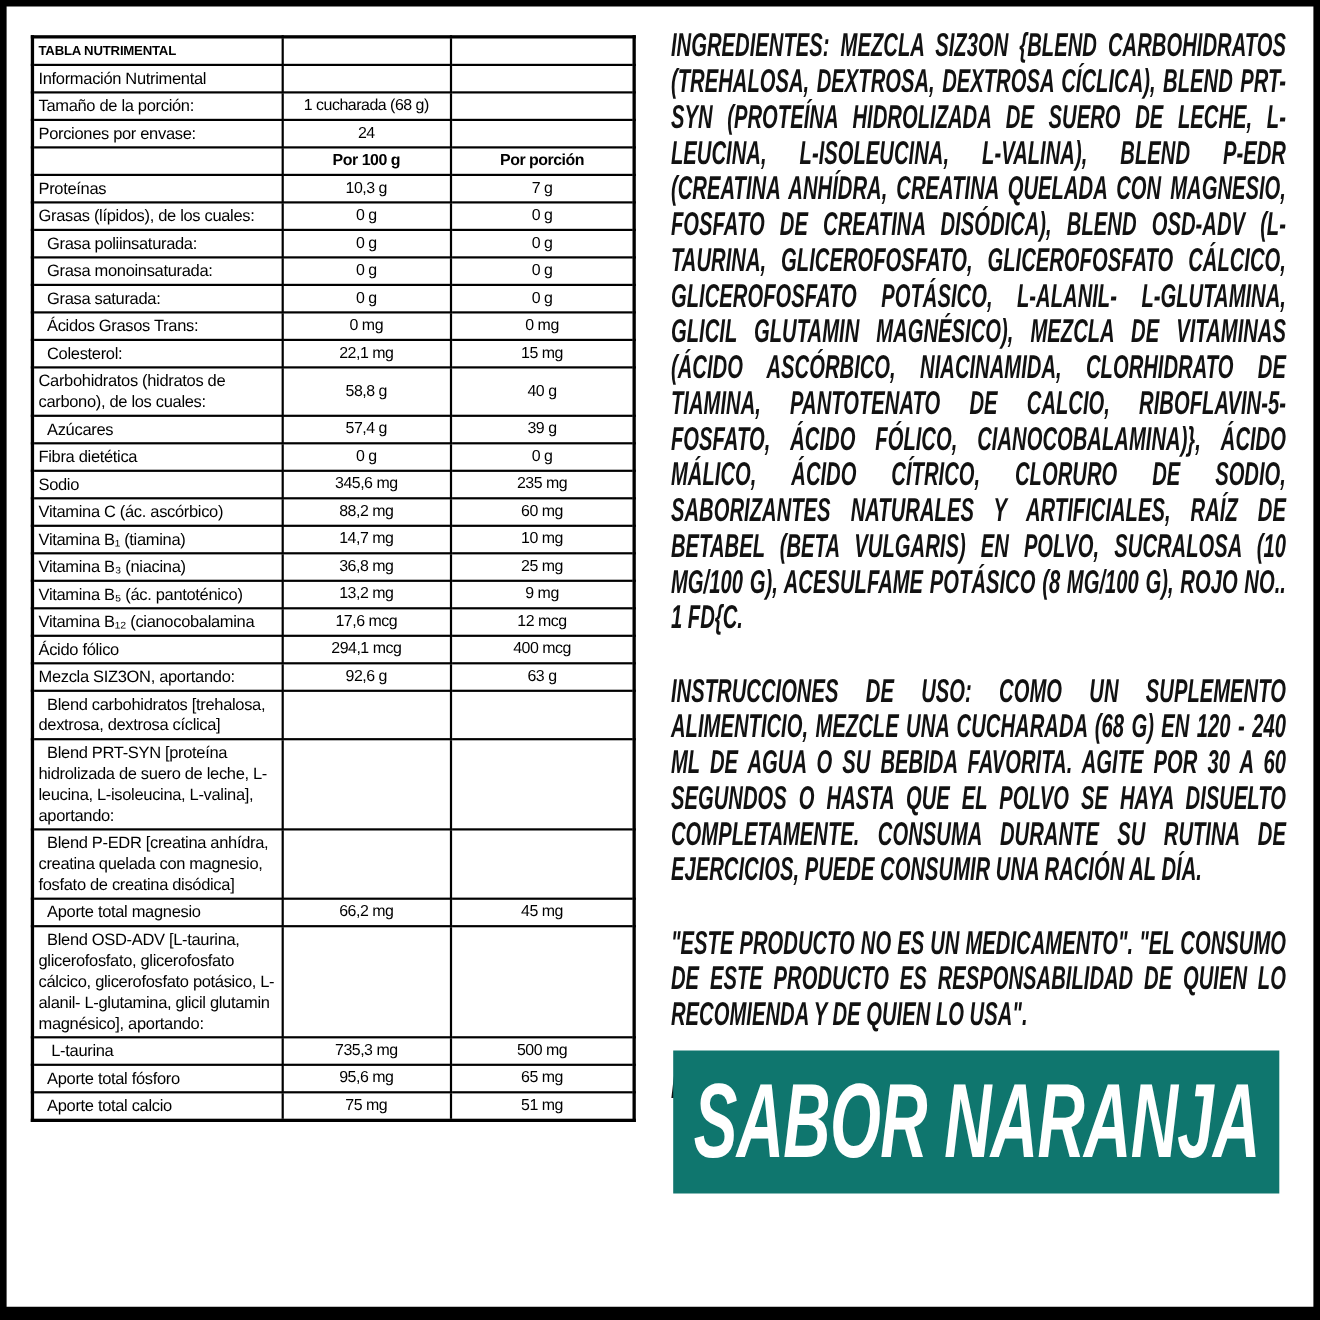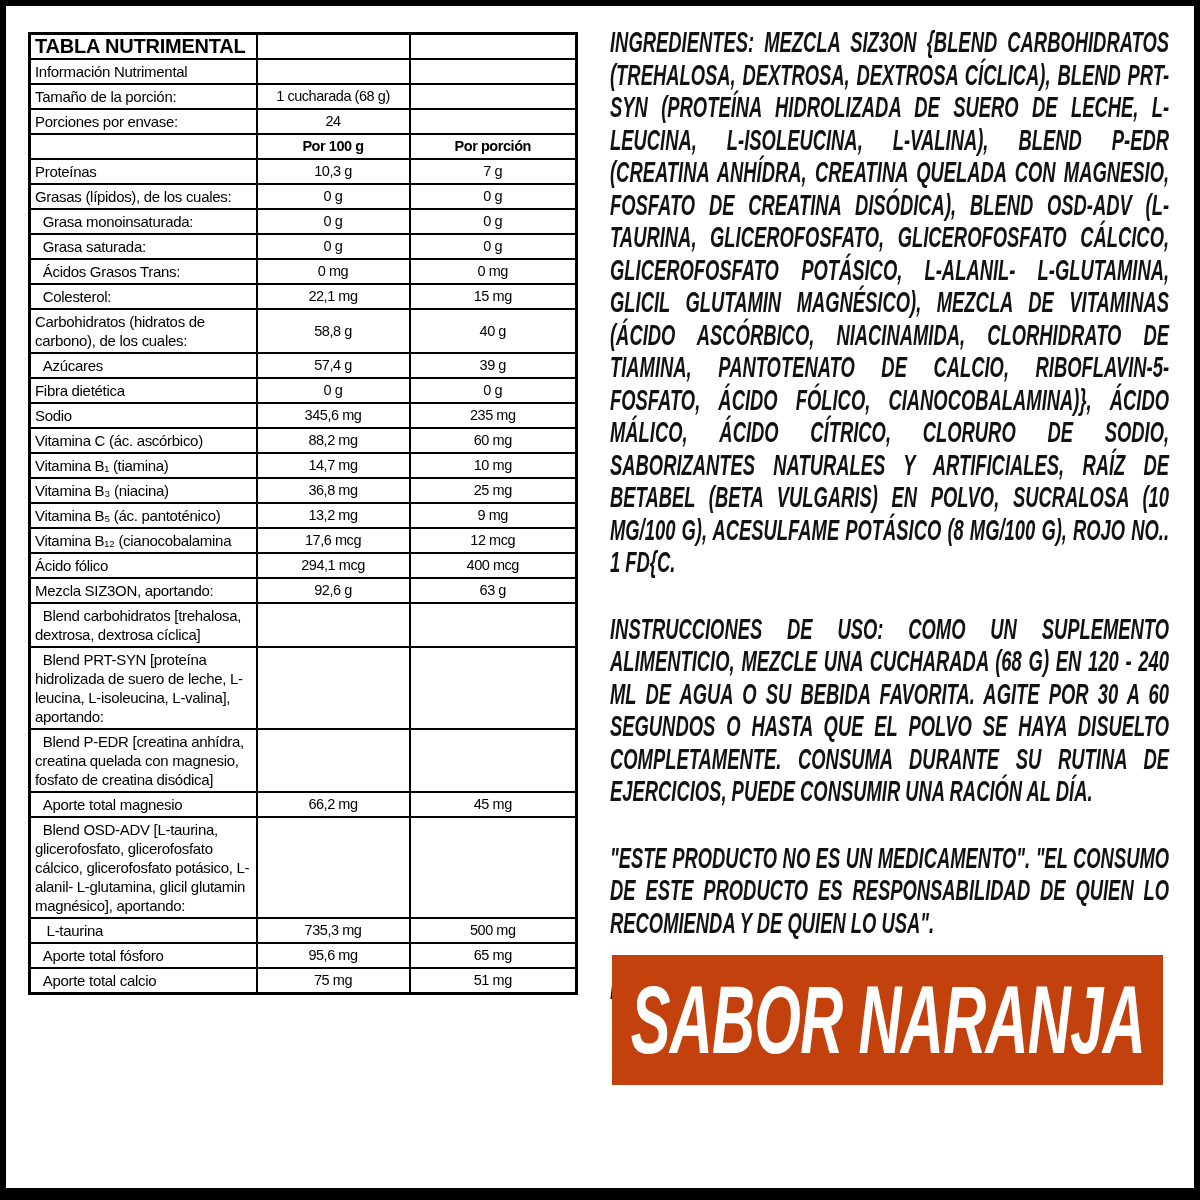--- a/index.html
+++ b/index.html
@@ -46,21 +46,21 @@
   table.nutrition td.label {
     text-align: left;
     white-space: pre-wrap;
   }
   table.nutrition td.val {
     text-align: center;
     white-space: nowrap;
     font-size: 14.5px;
     letter-spacing: -0.45px;
   }
-  tr.row-title td { font-weight: bold; font-size: 20px; letter-spacing: -0.2px; }
+  tr.row-title td { font-weight: bold; font-size: 12px; letter-spacing: -0.2px; }
   tr.row-colhead td { font-weight: bold; font-size: 15.5px; margin-top: 20px; }
 
   
   .right-panel {
     position: absolute;
     left: 610px;
     top: 26px;
     width: 912px;
     transform: scaleX(0.613);
     transform-origin: top left;
@@ -138,20 +138,25 @@
         <td class="label">Proteínas</td>
         <td class="val">10,3 g</td>
         <td class="val">7 g</td>
       </tr>
       <tr>
         <td class="label">Grasas (lípidos), de los cuales:</td>
         <td class="val">0 g</td>
         <td class="val">0 g</td>
       </tr>
       <tr>
+        <td class="label">  Grasa poliinsaturada:</td>
+        <td class="val">0 g</td>
+        <td class="val">0 g</td>
+      </tr>
+      <tr>
         <td class="label">  Grasa monoinsaturada:</td>
         <td class="val">0 g</td>
         <td class="val">0 g</td>
       </tr>
       <tr>
         <td class="label">  Grasa saturada:</td>
         <td class="val">0 g</td>
         <td class="val">0 g</td>
       </tr>
       <tr>
@@ -262,15 +267,15 @@
     </tbody>
 </table>
 
 <div class="right-panel">
   <p>INGREDIENTES: MEZCLA SIZ3ON {BLEND CARBOHIDRATOS (TREHALOSA, DEXTROSA, DEXTROSA CÍCLICA), BLEND PRT-SYN (PROTEÍNA HIDROLIZADA DE SUERO DE LECHE, L-LEUCINA, L-ISOLEUCINA, L-VALINA), BLEND P-EDR (CREATINA ANHÍDRA, CREATINA QUELADA CON MAGNESIO, FOSFATO DE CREATINA DISÓDICA), BLEND OSD-ADV (L-TAURINA, GLICEROFOSFATO, GLICEROFOSFATO CÁLCICO, GLICEROFOSFATO POTÁSICO, L-ALANIL- L-GLUTAMINA, GLICIL GLUTAMIN MAGNÉSICO), MEZCLA DE VITAMINAS (ÁCIDO ASCÓRBICO, NIACINAMIDA, CLORHIDRATO DE TIAMINA, PANTOTENATO DE CALCIO, RIBOFLAVIN-5- FOSFATO, ÁCIDO FÓLICO, CIANOCOBALAMINA)}, ÁCIDO MÁLICO, ÁCIDO CÍTRICO, CLORURO DE SODIO, SABORIZANTES NATURALES Y ARTIFICIALES, RAÍZ DE BETABEL (BETA VULGARIS) EN POLVO, SUCRALOSA (10 MG/100 G), ACESULFAME POTÁSICO (8 MG/100 G), ROJO NO.. 1 FD{C.</p>
   <p>INSTRUCCIONES DE USO: COMO UN SUPLEMENTO ALIMENTICIO, MEZCLE UNA CUCHARADA (68 G) EN 120 - 240 ML DE AGUA O SU BEBIDA FAVORITA. AGITE POR 30 A 60 SEGUNDOS O HASTA QUE EL POLVO SE HAYA DISUELTO COMPLETAMENTE. CONSUMA DURANTE SU RUTINA DE EJERCICIOS, PUEDE CONSUMIR UNA RACIÓN AL DÍA.</p>
   <p>"ESTE PRODUCTO NO ES UN MEDICAMENTO". "EL CONSUMO DE ESTE PRODUCTO ES RESPONSABILIDAD DE QUIEN LO RECOMIENDA Y DE QUIEN LO USA".</p>
   <p class="single">HECHO EN ESTADOS UNIDOS DE AMÉRICA.</p>
 </div>
 
-<div class="banner" style="background: #c2410c;">
+<div class="banner" style="background: #0f766e;">
   <span style="color: rgb(255, 255, 255);">SABOR NARANJA</span>
 </div>
 
 </body></html>

